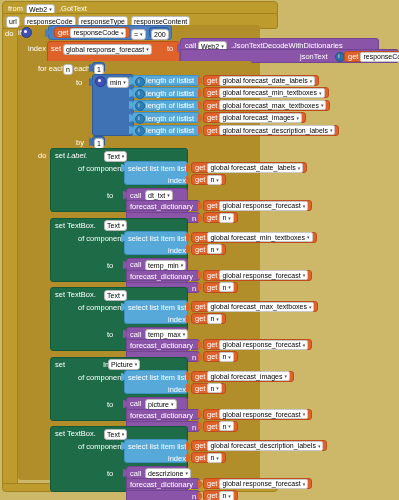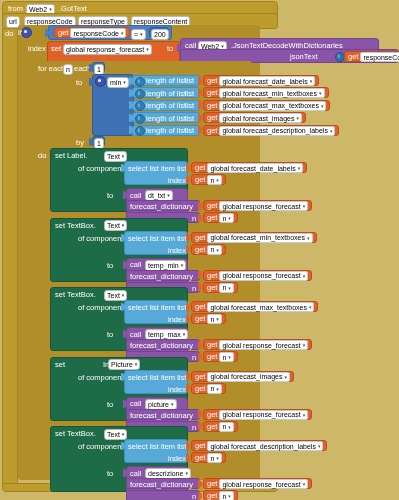--- a/index.html
+++ b/index.html
@@ -40,21 +40,21 @@
   .plug{position:absolute;width:4px;height:8px;border-radius:0 4px 4px 0;}
   .plug.o{background:#e0622b;}
   .plug.c{background:#56a9d9;}
   .plug.p{background:#8a55a8;}
   .plug.b{background:#4b7fc0;}
   .plug.m{background:#3f72b5;}
 
   
   .getpill{position:absolute;box-sizing:border-box;height:11px;
     background:#e0622b;border:1px solid #bf4d1b;border-radius:3px;
-    display:flex;align-items:flex-start;padding:0 3px;gap:2px;}
+    display:flex;align-items:center;padding:0 3px;gap:2px;}
   .getpill .gl{font-size:7.5px;color:#fff;}
   .getpill .gv{background:#fff;color:#000;border:1px solid #c9c9c9;border-radius:2px;
     font-size:7px;padding:0 2px;display:inline-flex;align-items:center;height:8px;}
   .getpill .gv .caret{margin-left:2px;font-size:5px;color:#555;}
 
   
   .gear{position:absolute;width:9px;height:9px;border-radius:50%;
     background:#3f51b5;border:1px solid #2b3a8c;}
   .gear:after{content:"";position:absolute;left:2px;top:2px;width:3px;height:3px;
     border-radius:50%;background:#ffffff;}
@@ -128,21 +128,21 @@
 <div class="blk purple" style="left:180px;top:38px;width:199px;height:24px;"></div>
 <div class="plug p" style="left:177px;top:44px;"></div>
 <div class="lbl" style="left:185px;top:42px;">call</div>
 <div class="field" style="left:198px;top:40.5px;">
   <span>Web2</span>
     <span class="caret">▾</span>
 </div>
 <div class="lbl" style="left:231px;top:42px;">.JsonTextDecodeWithDictionaries</div>
 
 <div class="blk purple" style="left:180px;top:49px;width:219px;height:14px;border-radius:0 3px 3px 0;"></div>
-<div class="lbl" style="left:290px;top:53px;text-align:right;">jsonText</div>
+<div class="lbl" style="left:300px;top:53px;text-align:right;">jsonText</div>
 <div class="dot-or" style="left:335px;top:51.5px;"></div>
 <div class="dot-in" style="left:335px;top:51.5px;">i</div>
 <div class="getpill" style="left:344px;top:51px;">
   <span class="gl">get</span>
   <span class="gv">
     <span>responseContent</span>
   </span>
 </div>
 
 <div class="blk ctrl" style="left:34px;top:61px;width:218px;height:413px;"></div>
@@ -246,21 +246,21 @@
 <div class="plug m" style="left:89px;top:138px;"></div>
 <div class="field" style="left:94px;top:137.5px;">
   <span>1</span>
 </div>
 
 <div class="lbl" style="left:38px;top:152px;">do</div>
 
 <div id="setters">
     <div class="blk green" style="left:50px;top:148px;width:138px;height:64px;"></div>
     <div class="lbl" style="left:55px;top:152px;">set</div>
-    <div class="lbl" style="left:67px;top:152px;">Label.</div>
+    <div class="lbl" style="left:67px;top:152px;font-style:italic;">Label.</div>
     <div class="field" style="left:104px;top:150.5px;">
       <span>Text</span>
       <span class="caret">▾</span>
     </div>
     <div class="lbl" style="left:78px;top:165px;">of component</div>
     <div class="blk cyan" style="left:124px;top:161px;width:64px;height:24px;"></div>
     <div class="plug c" style="left:121px;top:164px;"></div>
     <div class="lbl" style="left:128px;top:165px;">select list item  list</div>
     <div class="plug o" style="left:186px;top:163.5px;"></div>
     <div class="getpill" style="left:191px;top:162px;">

